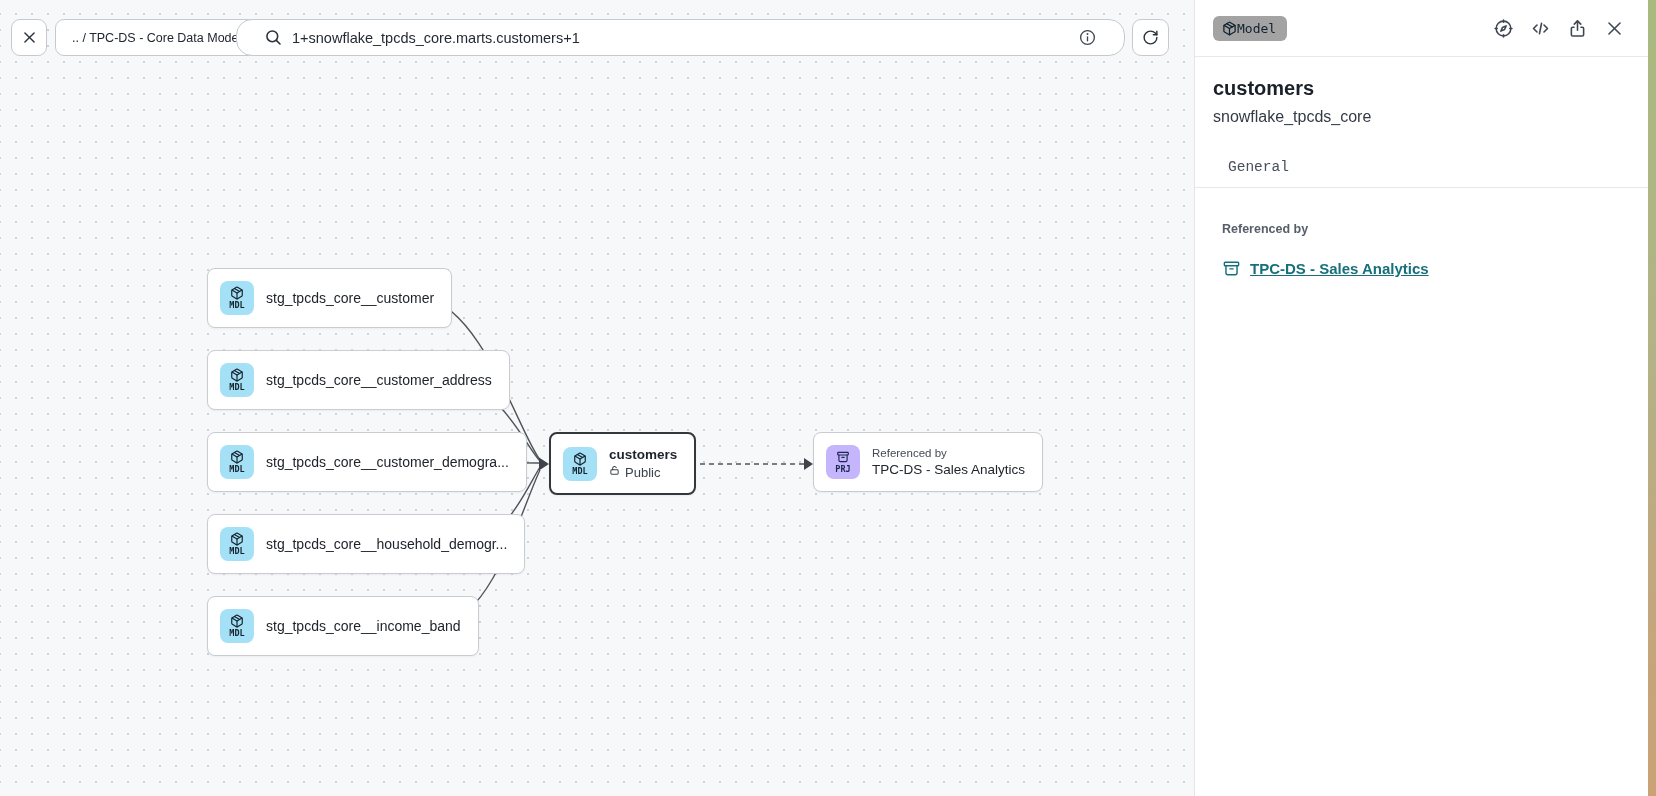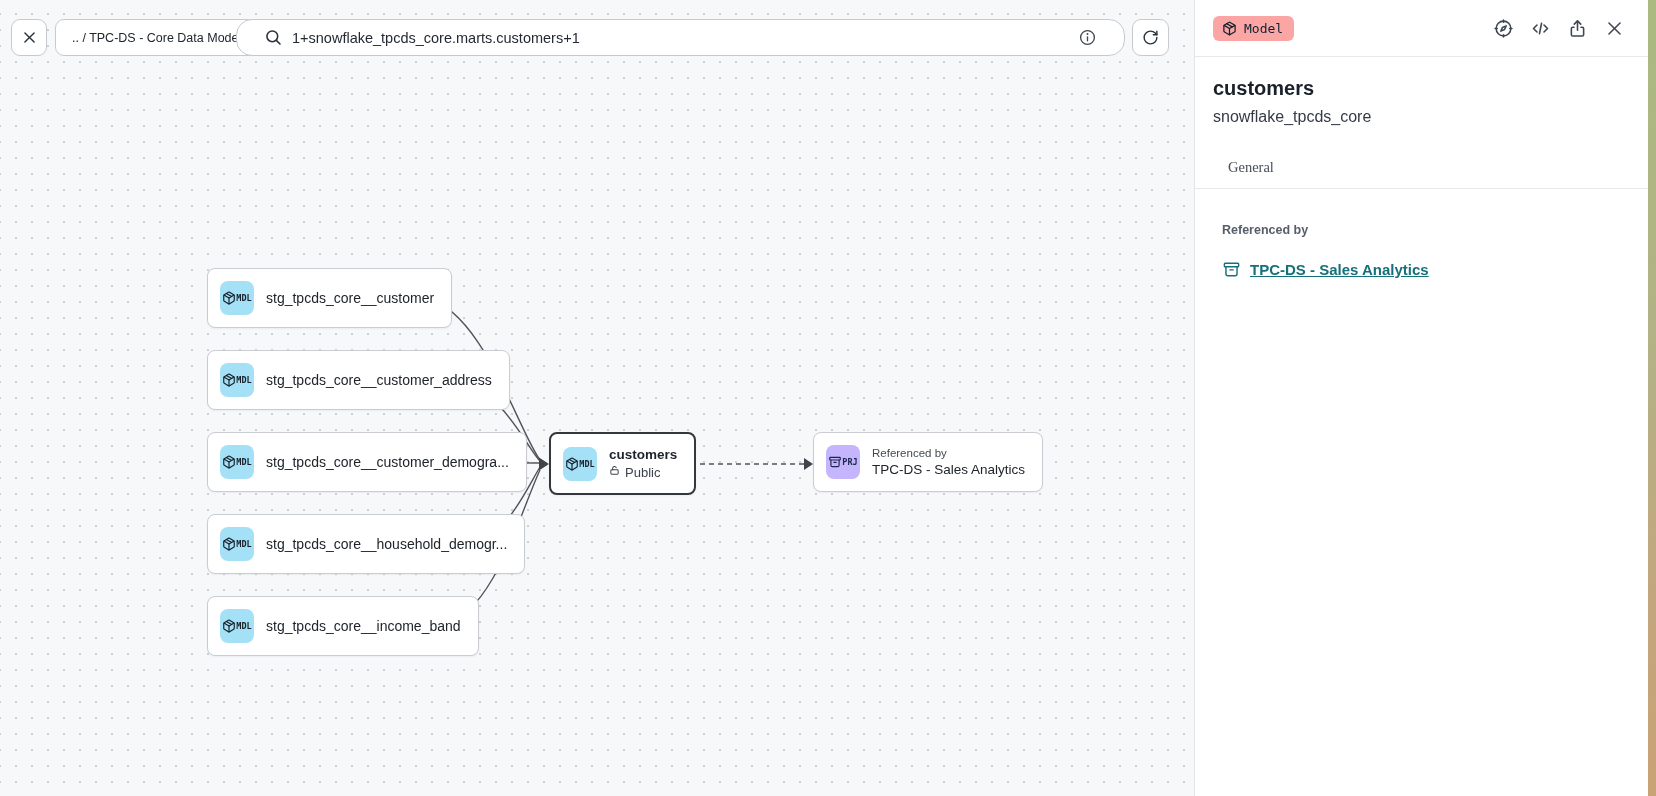--- a/index.html
+++ b/index.html
@@ -30,51 +30,51 @@
   .icon { display:inline-flex; flex:none; }
   .icon svg { display:block; }
 
   
   .node { position:absolute; display:inline-flex; align-items:center; gap:12px;
     background:#fff; border:1px solid #c9ccd1; border-radius:8px;
     padding:0 17px 0 12px; height:60px; box-shadow:0 1px 2px rgba(16,24,40,.05);
     cursor:pointer; white-space:nowrap; }
   .node-label { font-size:14px; color:#20252c; }
   .typebox { width:34px; height:34px; border-radius:8px; flex:none;
-    display:flex; flex-direction:row; align-items:center; justify-content:center;
+    display:flex; flex-direction:column; align-items:center; justify-content:center;
     color:#16212b; }
   .typebox.mdl { background:#a5e1f6; }
   .typebox.prj { background:#c4b5fd; }
   .typebox .tb-label { font-family:"DejaVu Sans Mono", monospace; font-size:8.5px;
     font-weight:bold; line-height:1; margin-top:1px; }
   .node.selected { border:2px solid #33383d; height:63px; }
   .node-lines { display:flex; flex-direction:column; gap:3px; }
   .node-title { font-size:13.5px; font-weight:700; color:#1d232b; }
   .node-sub { display:flex; align-items:flex-start; gap:5px; font-size:13px; color:#3c434d; }
   .node-kicker { font-size:11.5px; color:#444b55; }
 
   
   .panel { position:absolute; left:1195px; top:0; width:453px; height:796px;
     background:#fff; }
   .panel-header { height:57px; display:flex; align-items:center;
     padding:0 22px 0 18px; border-bottom:1px solid #e6e8eb; }
-  .badge-model { display:inline-flex; align-items:center; gap:7px;
-    background:#fca5a5; border-radius:6px; padding:5px 11px 5px 9px;
+  .badge-model { display:inline-flex; align-items:center; 
+    background:#a3a3a3; border-radius:6px; padding:5px 11px 5px 9px;
     font-family:"DejaVu Sans Mono", monospace; font-size:13px; color:#0f2230; }
   .header-icons { margin-left:auto; display:flex; align-items:center; gap:13px; }
   .hbtn { width:24px; height:24px; display:flex; align-items:center; justify-content:center;
     background:none; border:none; color:#3e4652; cursor:pointer; }
   .panel-titlewrap { padding:20px 20px 0 18px; }
   .panel-title { font-size:20px; font-weight:700; color:#1b212a; }
   .panel-subtitle { margin-top:8px; font-size:16px; color:#343b46; }
   .tabs { display:flex; margin-top:24px; border-bottom:1px solid #e6e8eb; padding-left:15px; }
   .tab { padding:9px 18px 11px; font-size:14.5px; color:#474e59; background:none;
     border:none; cursor:pointer; display:flex; align-items:center; gap:8px;
     margin-bottom:-1px; border-bottom:2px solid transparent;
-    font-family:Liberation Serif, serif; }
+    font-family:Liberation Mono, monospace; }
   .tab.active { color:#15707a; font-weight:700; border-bottom-color:#15707a; }
   .tab-badge { background:#15707a; color:#fff; border-radius:9px; min-width:24px;
     padding:2px 8px; font-size:11px; font-weight:700; line-height:1.2; }
   .panel-section { padding:34px 20px 0 27px; }
   .section-label { font-size:12.5px; font-weight:600; color:#565e6a; }
   .ref-row { margin-top:23px; display:flex; align-items:center; gap:9px; color:#15707a; }
   .ref-link { font-size:15px; font-weight:600; color:#15707a;
     text-decoration:underline; cursor:pointer; }
 
   

